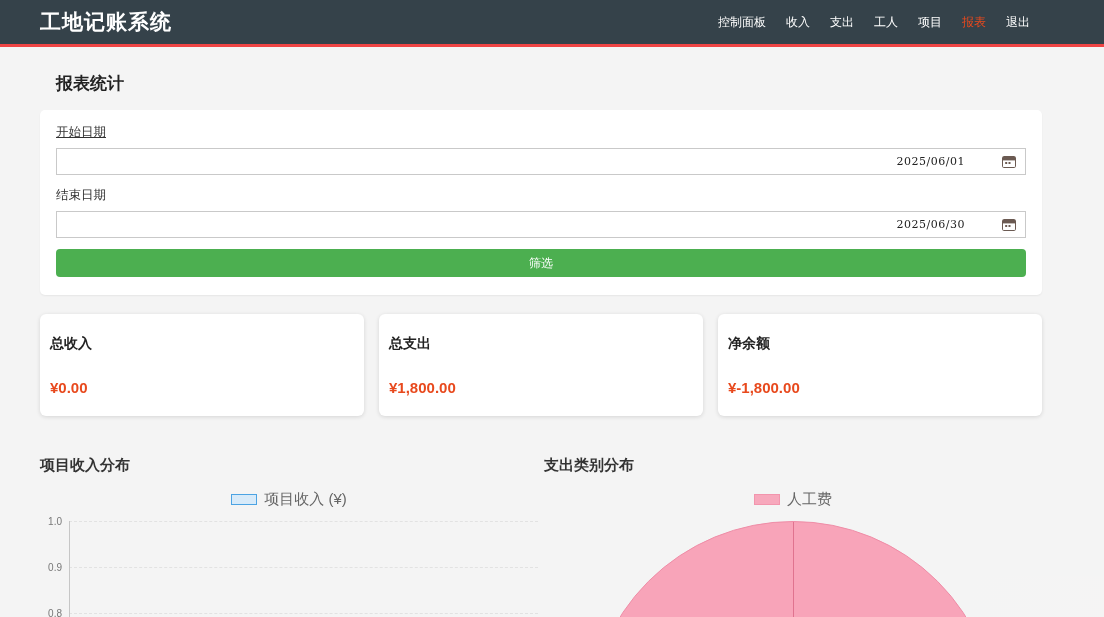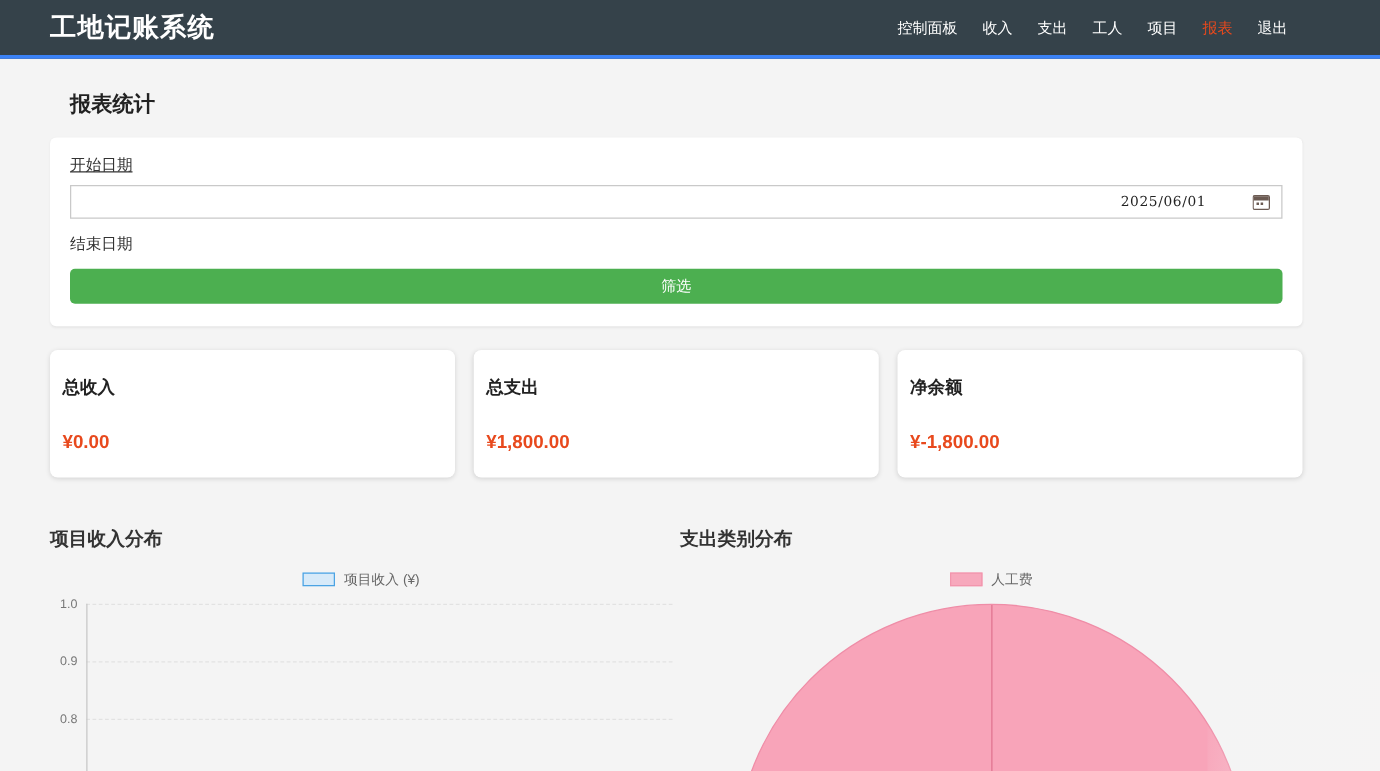--- a/index.html
+++ b/index.html
@@ -3,21 +3,21 @@
 <meta charset="utf-8">
 <style>
   html, body { margin: 0; padding: 0; background: #f4f4f4; }
   body {
     width: 1104px; height: 617px; overflow: hidden; position: relative;
     font-family: "Liberation Sans", sans-serif; color: #333;
   }
 
   
   .navbar {
-    height: 47px; background: #35424a; border-bottom: 3px solid #3b82f6;
+    height: 47px; background: #35424a; border-bottom: 3px solid #ef4444;
     display: flex; align-items: center; padding: 0 74px 0 40px; box-sizing: border-box; justify-content: space-between;
   }
   .app-title { color: #ffffff; font-size: 21px; font-weight: bold; letter-spacing: 1px; }
   .main-nav { margin-left: auto; display: flex; align-items: center; column-gap: 20px; }
   .main-nav a {
     color: #ffffff; text-decoration: none; font-size: 12px; cursor: pointer; white-space: nowrap;
   }
   .main-nav a.active { color: #e8491d; }
 
   
@@ -52,21 +52,21 @@
   }
   .summary-title { font-size: 14px; font-weight: bold; color: #222; }
   .summary-value { font-size: 15px; font-weight: bold; color: #e8491d; margin-top: 26px; }
 
   
   .charts-row { display: flex; gap: 6px; margin-top: 40px; }
   .chart-col { flex: 1; position: relative; }
   .chart-heading { font-size: 15px; font-weight: bold; color: #333; margin: 0; }
   .legend-row {
     margin-top: 15px; display: flex; justify-content: center; align-items: center;
-    gap: 7px; font-size: 11px; color: #666;
+    gap: 7px; font-size: 15px; color: #666;
   }
   .legend-box { width: 26px; height: 11px; box-sizing: border-box; }
   .legend-box.blue { background: #d7eaf9; border: 1px solid #4ba3e3; }
   .legend-box.pink { background: #f7a8bc; border: 1px solid #f295ad; }
 
   .bar-plot { position: relative; margin-top: 12px; height: 140px; }
   .ytick-label {
     position: absolute; left: 0; width: 22px; text-align: right;
     font-size: 10px; color: #777;
   }
@@ -114,20 +114,29 @@
       <span class="date-value">2025/06/01</span>
       <svg class="cal-icon" viewBox="0 0 14 13">
         <rect x="0.5" y="1.5" width="13" height="11" rx="1.2" fill="#ffffff" stroke="#6b5a52" stroke-width="1"></rect>
         <rect x="1" y="2" width="12" height="3.4" fill="#6b5a52"></rect>
         <rect x="3.2" y="7" width="2" height="2" fill="#6b5a52"></rect>
         <rect x="6.5" y="7" width="2" height="2" fill="#6b5a52"></rect>
       </svg>
     </div>
 
     <label class="field-label">结束日期</label>
+    <div class="date-input">
+      <span class="date-value">2025/06/30</span>
+      <svg class="cal-icon" viewBox="0 0 14 13">
+        <rect x="0.5" y="1.5" width="13" height="11" rx="1.2" fill="#ffffff" stroke="#6b5a52" stroke-width="1"></rect>
+        <rect x="1" y="2" width="12" height="3.4" fill="#6b5a52"></rect>
+        <rect x="3.2" y="7" width="2" height="2" fill="#6b5a52"></rect>
+        <rect x="6.5" y="7" width="2" height="2" fill="#6b5a52"></rect>
+      </svg>
+    </div>
 
     <button class="filter-btn">筛选</button>
   </section>
 
   <section class="summary-row">
     <div class="summary-card">
       <div class="summary-title">总收入</div>
       <div class="summary-value">¥0.00</div>
     </div>
     <div class="summary-card">

